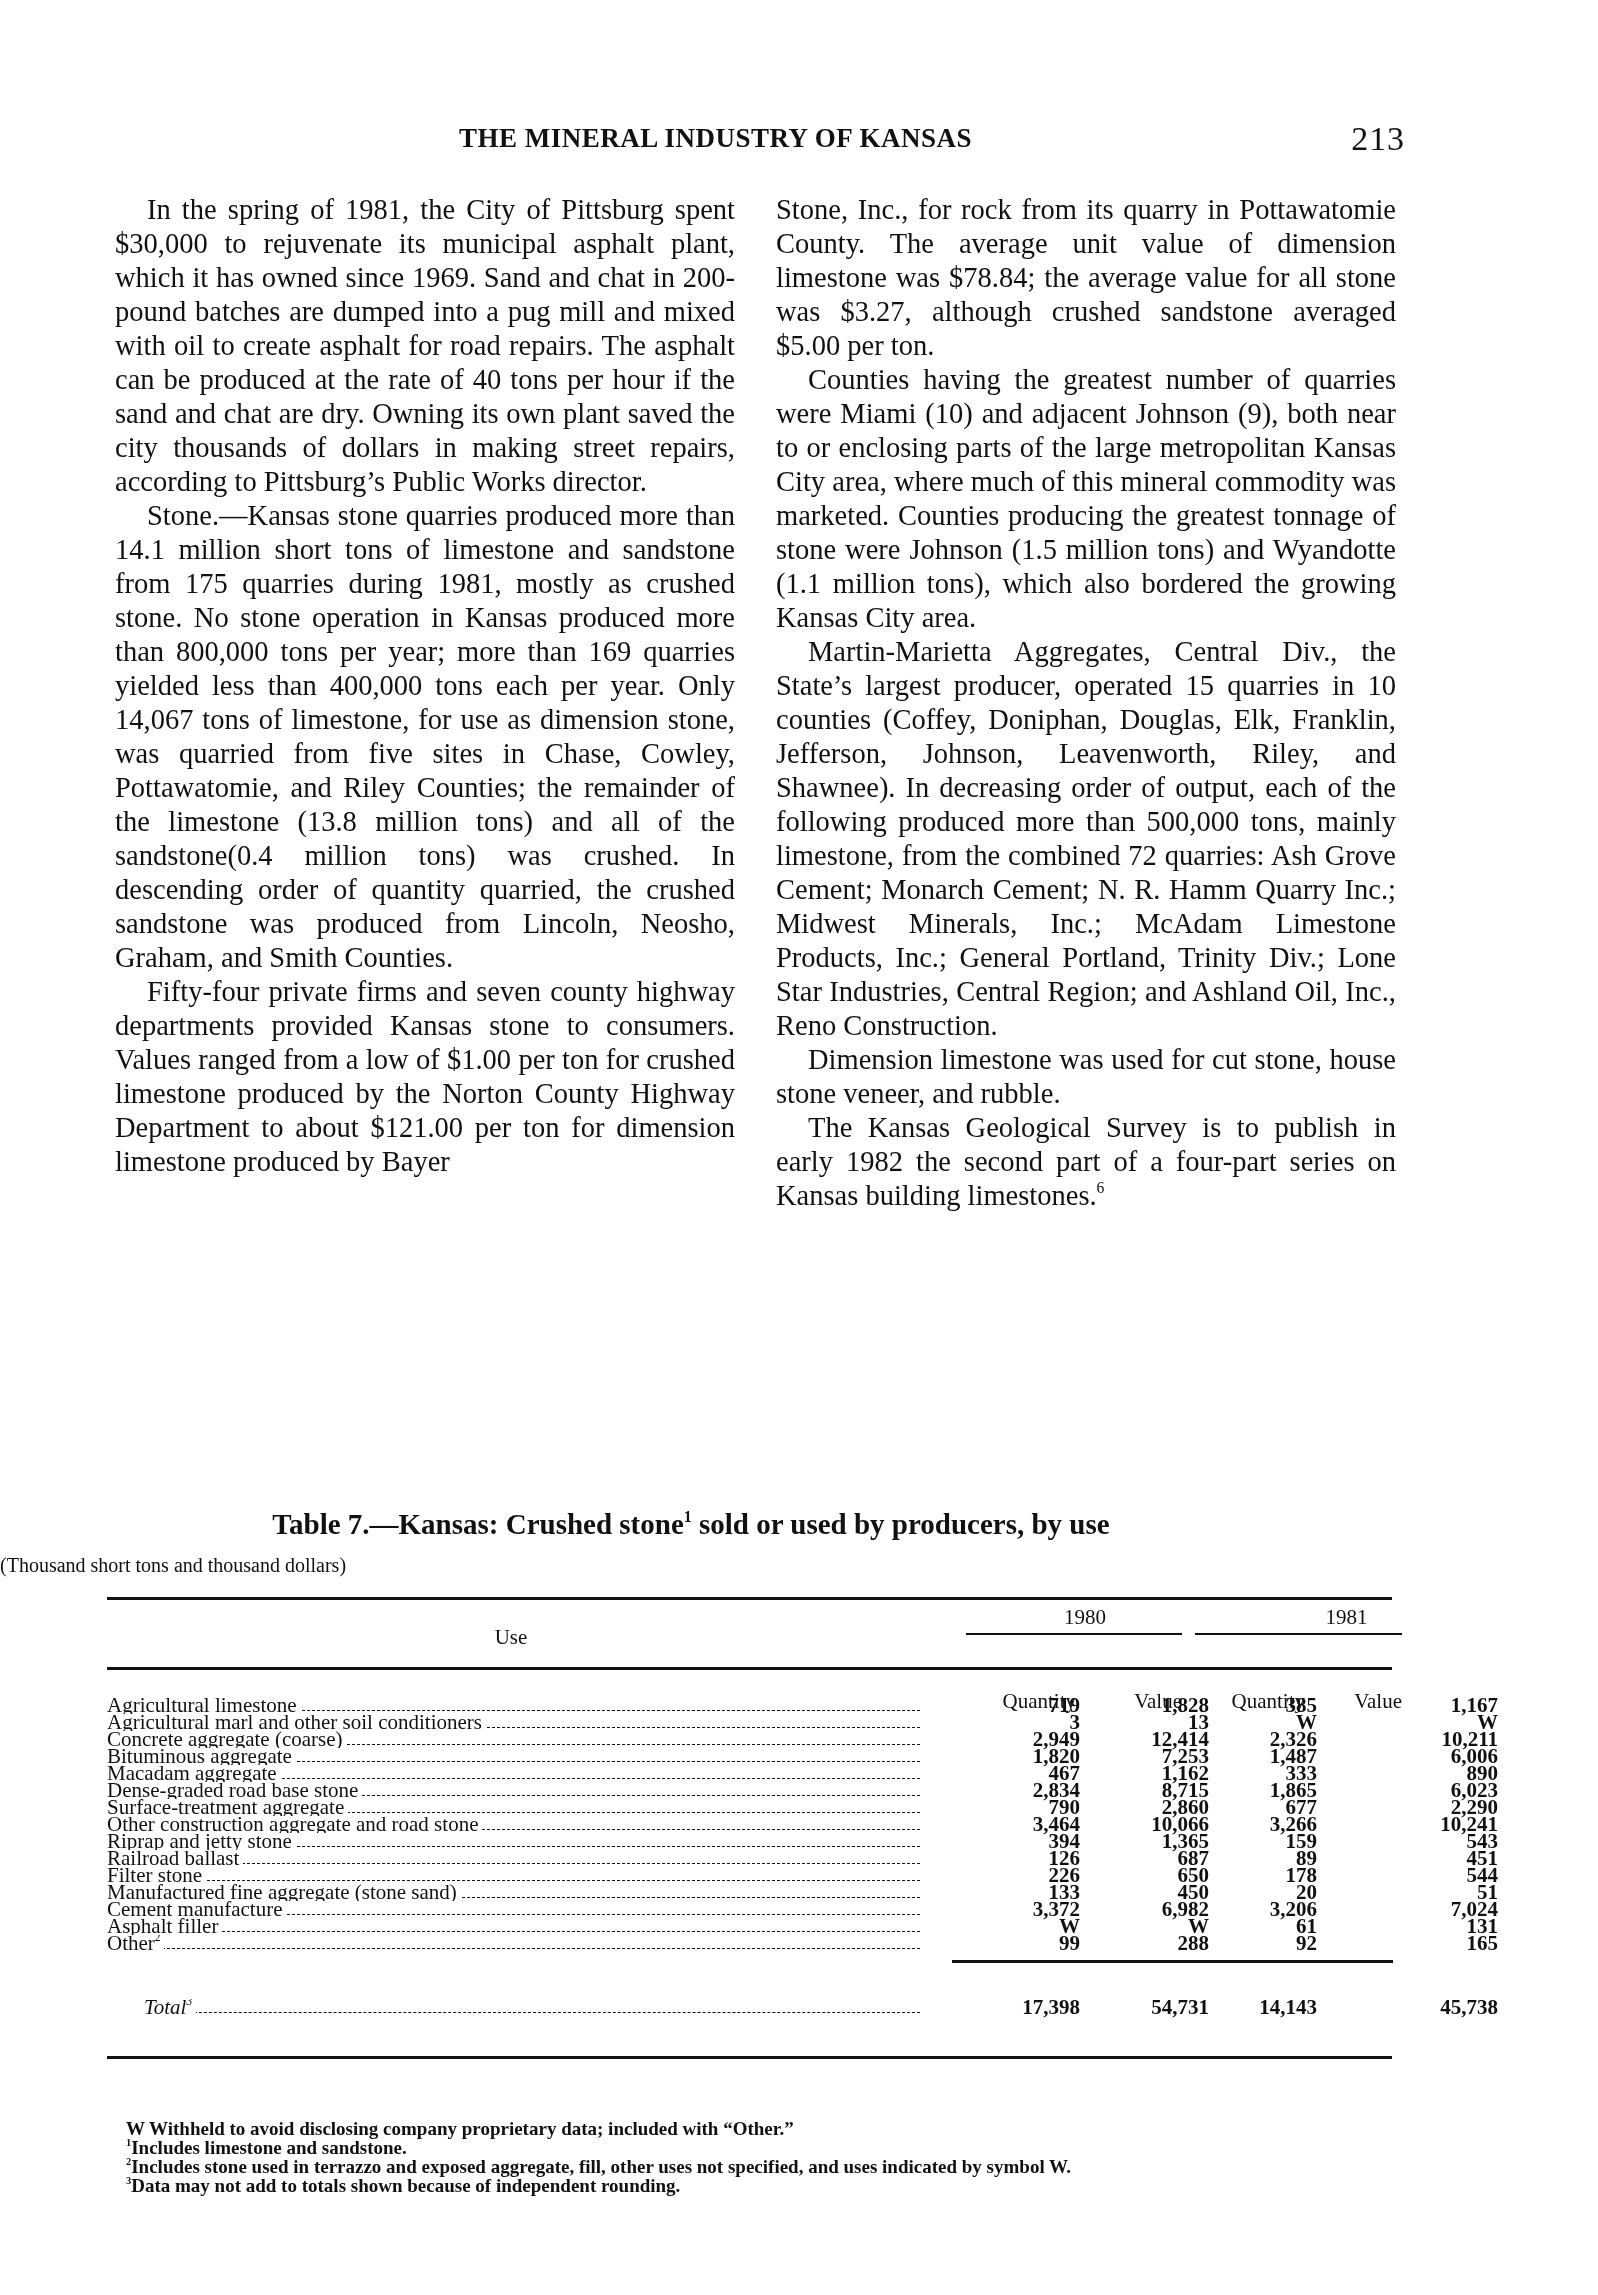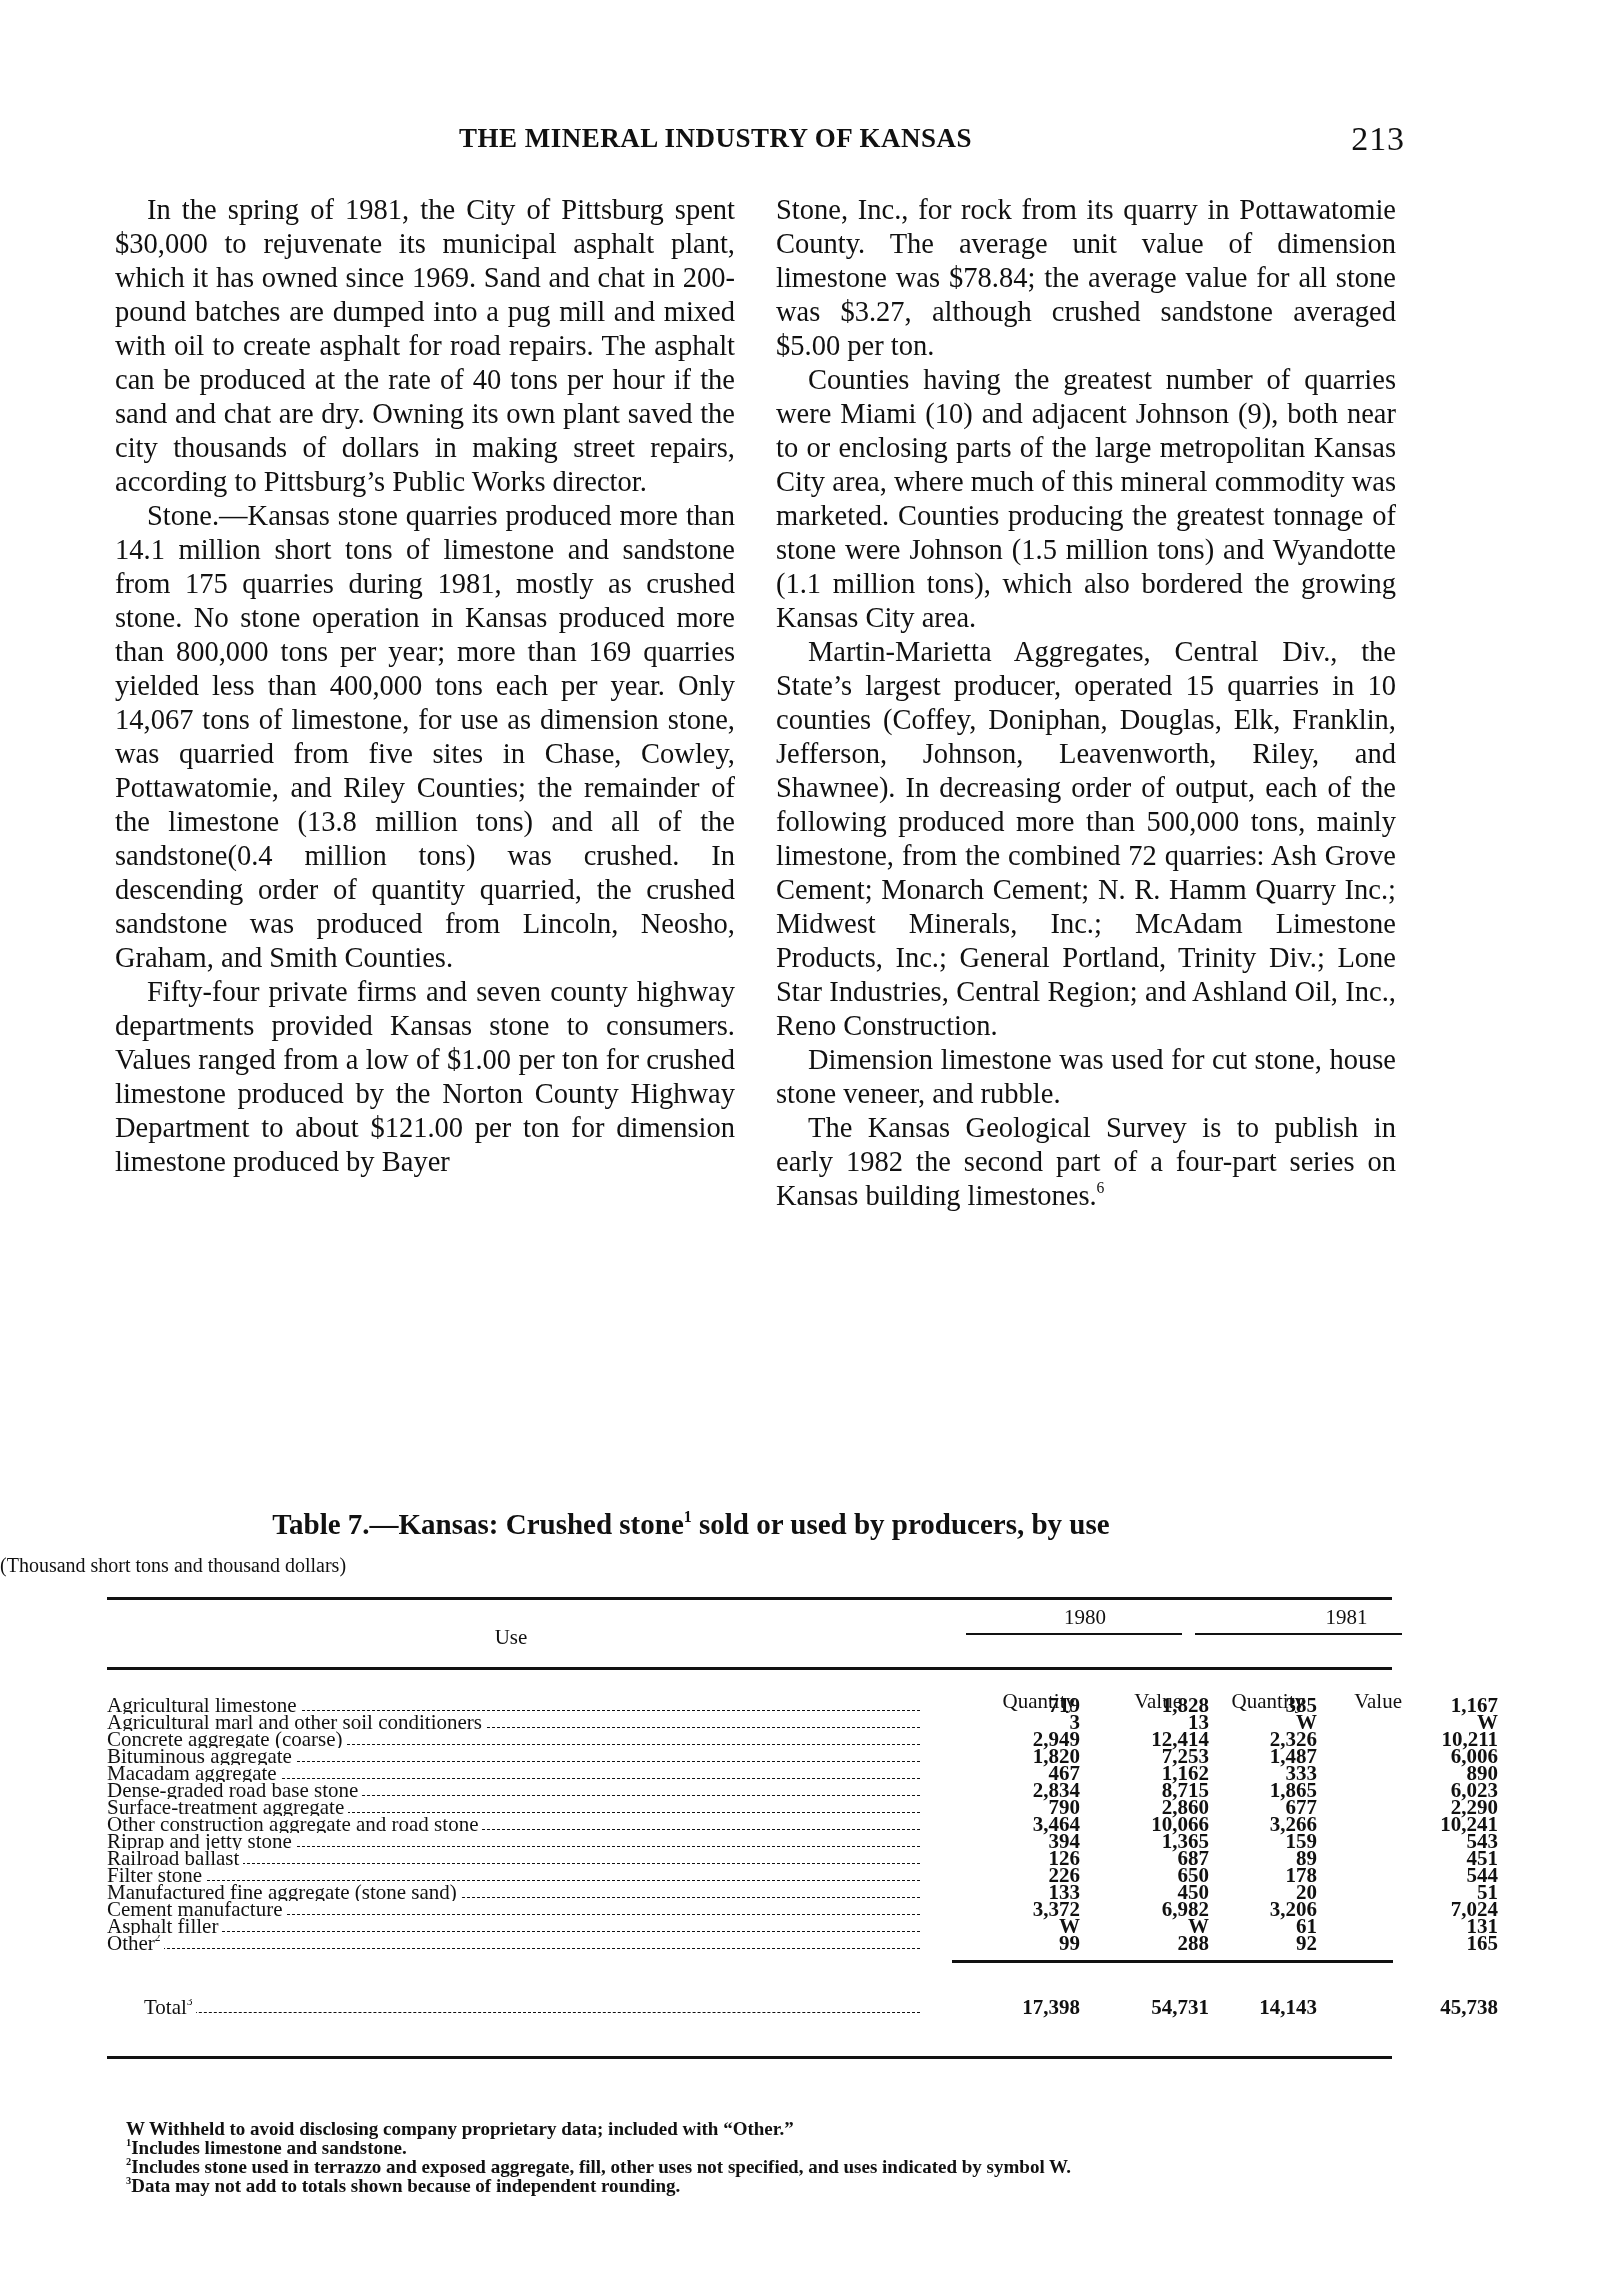--- a/index.html
+++ b/index.html
@@ -56,21 +56,21 @@
     content: ""; position: absolute; left: 0; right: 0; bottom: 2.8px;
     border-bottom: 1.8px dashed #111;
   }
   .row .num { position: absolute; text-align: right; width: 110px; font-weight: bold; }
   .c1 { left: 854px; } .c2 { left: 978px; } .c3 { left: 1088px; } .c4 { left: 1295px; }
   .row .num.c1 { left: 863px; }
   .row .num.c2 { left: 992px; }
   .row .num.c3 { left: 1100px; }
   .row .num.c4 { left: 1281px; }
   .total-row { position: absolute; left: 0; top: 466px; width: 1285px; height: 18.4px; }
-  .total-row .label { left: 37px; width: 776px; }
+  .total-row .label { left: 37px; width: 776px; font-style: italic; }
 
   .footnotes {
     position: absolute; top: 2119px; left: 126px; width: 1331px;
     font-size: 19px; line-height: 19px; font-weight: bold;
   }
   .footnotes div { white-space: nowrap; }
 </style>
 </head>
 <body>
 

